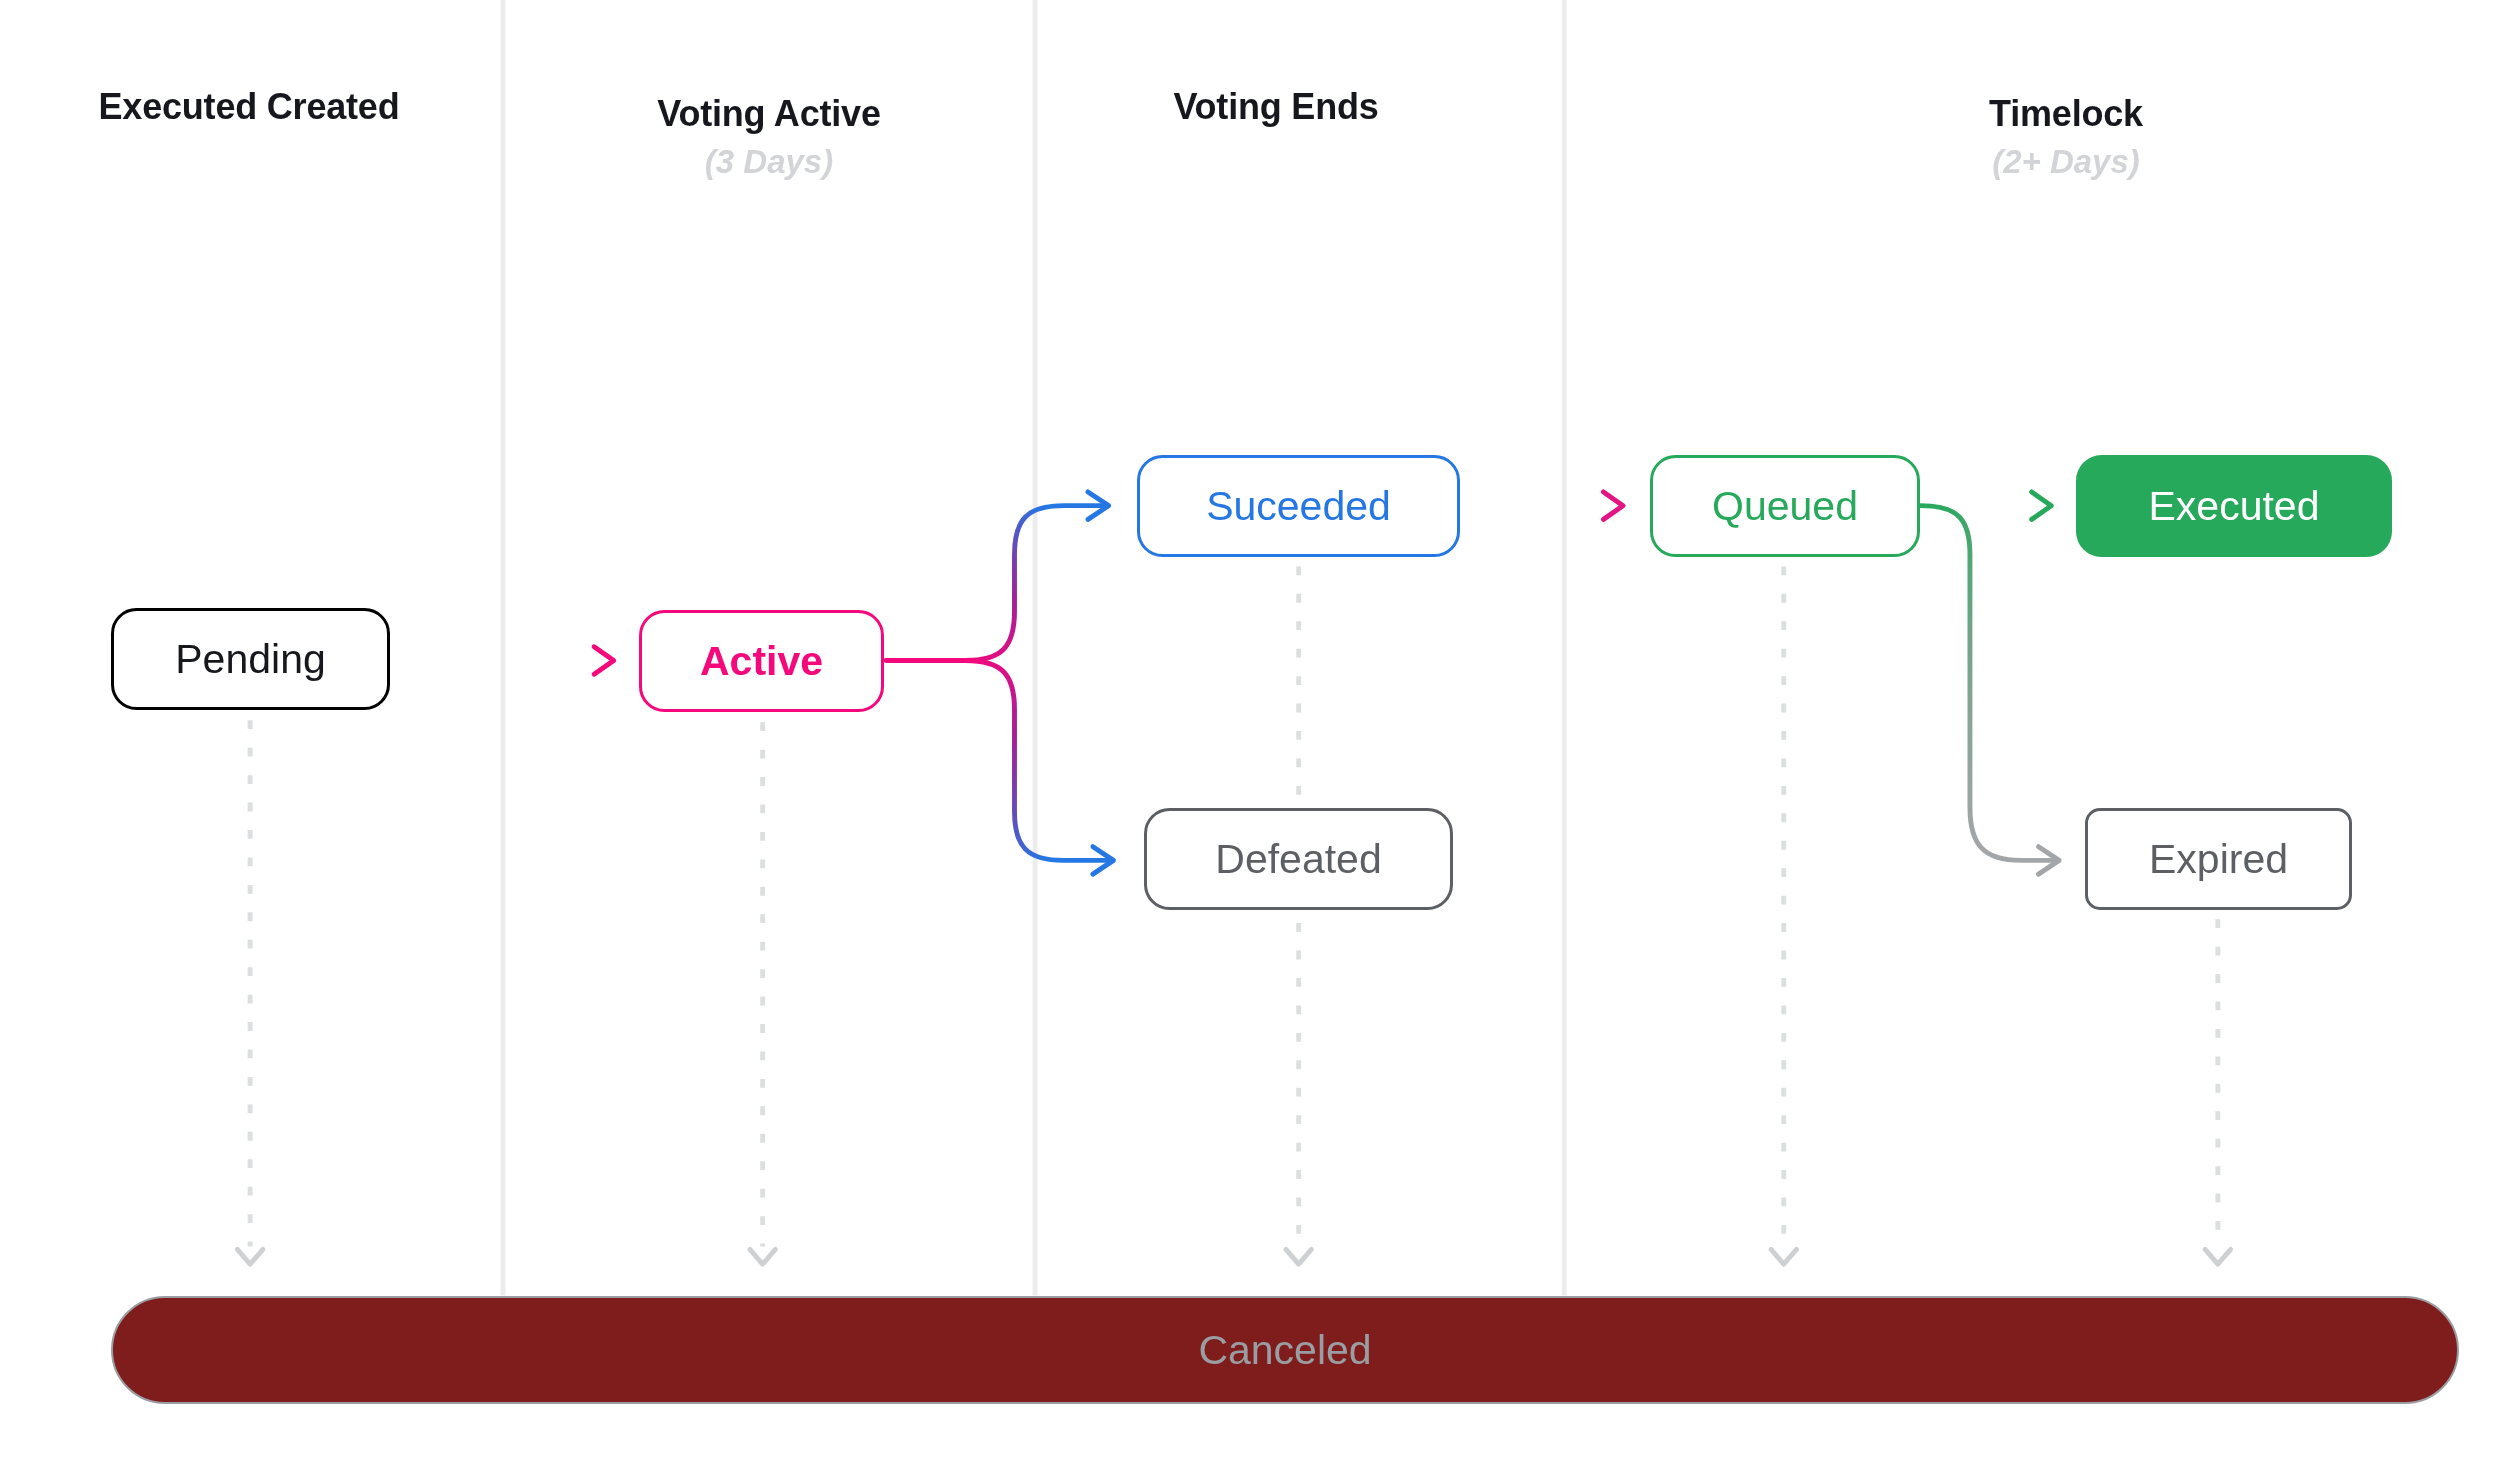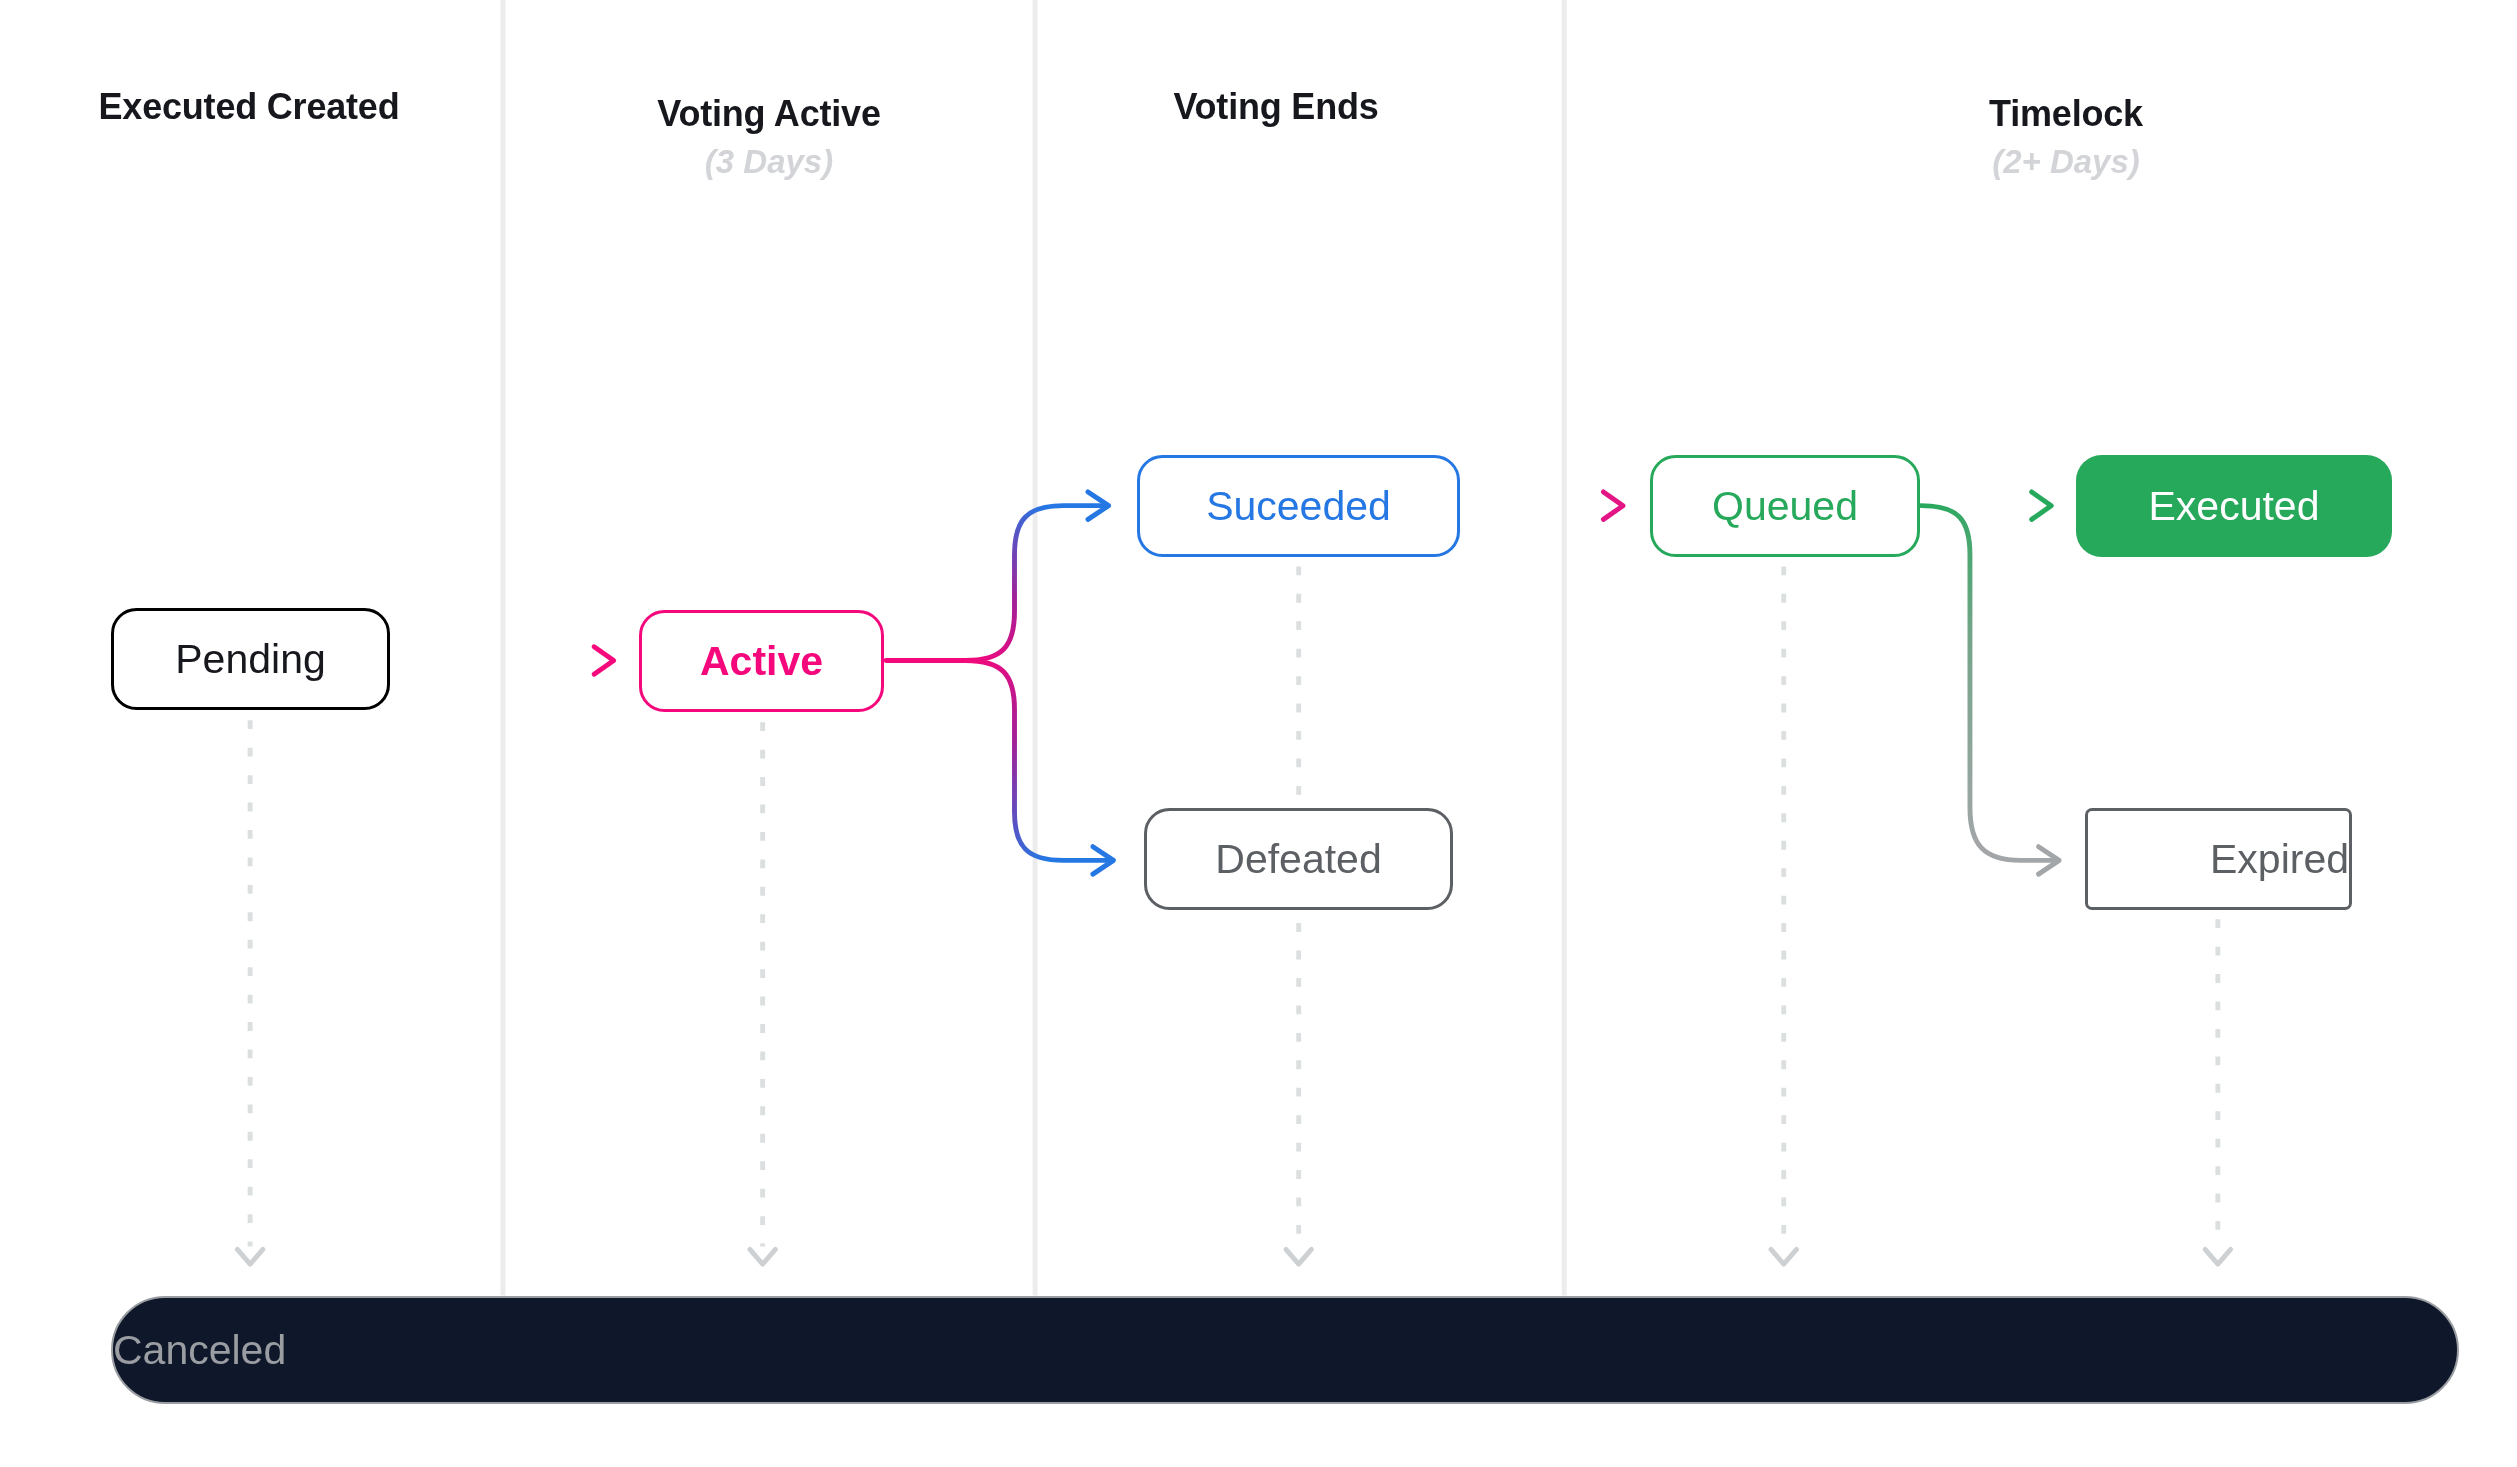--- a/index.html
+++ b/index.html
@@ -66,31 +66,31 @@
   .node.active    { border: 3.9px solid #f5087c;  border-radius: 25.5px; }
   .node.active .node-label    { color: #f5087c; font-size: 41px; font-weight: 700; }
   .node.suceeded  { border: 3.9px solid #2577e3;  border-radius: 25.5px; }
   .node.suceeded .node-label  { color: #2577e3; font-size: 41px; font-weight: 400; }
   .node.queued    { border: 3.9px solid #27a95c;  border-radius: 25.5px; }
   .node.queued .node-label    { color: #27a95c; font-size: 41px; font-weight: 400; }
   .node.executed  { border: none; background: #27a95c; border-radius: 25.5px; }
   .node.executed .node-label  { color: #ffffff; font-size: 41px; font-weight: 400; }
   .node.defeated  { border: 3.9px solid #5c5f63;  border-radius: 25.5px; }
   .node.defeated .node-label  { color: #5c5f63; font-size: 41px; font-weight: 400; }
-  .node.expired   { border: 3.9px solid #5c5f63;  border-radius: 7px; justify-content: flex-end; }
+  .node.expired   { border: 3.9px solid #5c5f63;  border-radius: 15px; }
   .node.expired .node-label   { color: #5c5f63; font-size: 41px; font-weight: 400; }
   .cancel-bar {
     position: absolute;
     box-sizing: border-box;
     border: 2.9px solid #9a9da1;
     border-radius: 59px;
-    background: #0f172a;
+    background: #7f1d1d;
     display: flex;
     align-items: center;
-    justify-content: flex-start;
+    justify-content: center;
   }
   .cancel-bar .node-label {
     color: #9a9da1;
     font-size: 41px;
     font-weight: 400;
   }
 </style>
 </head>
 <body>
 

